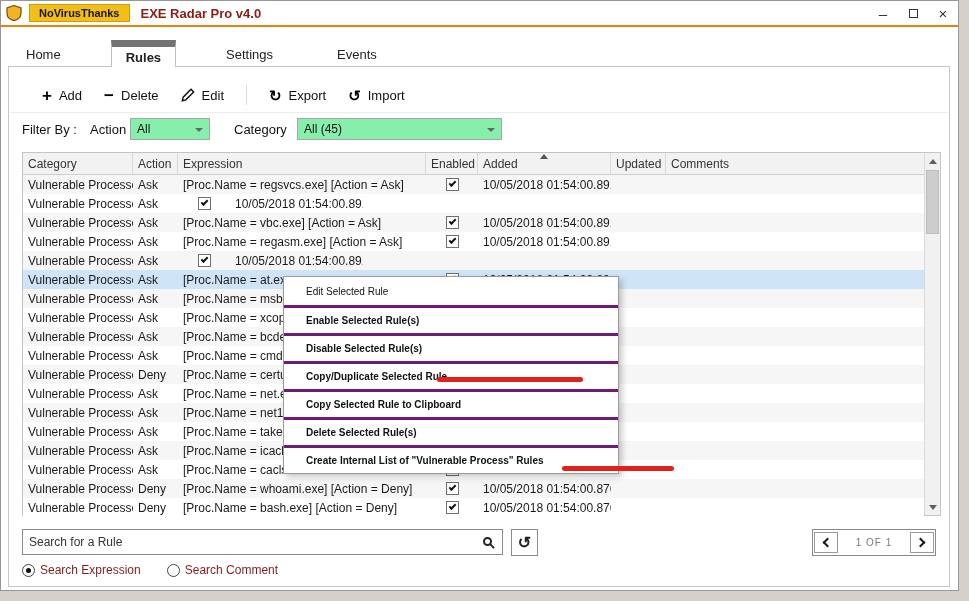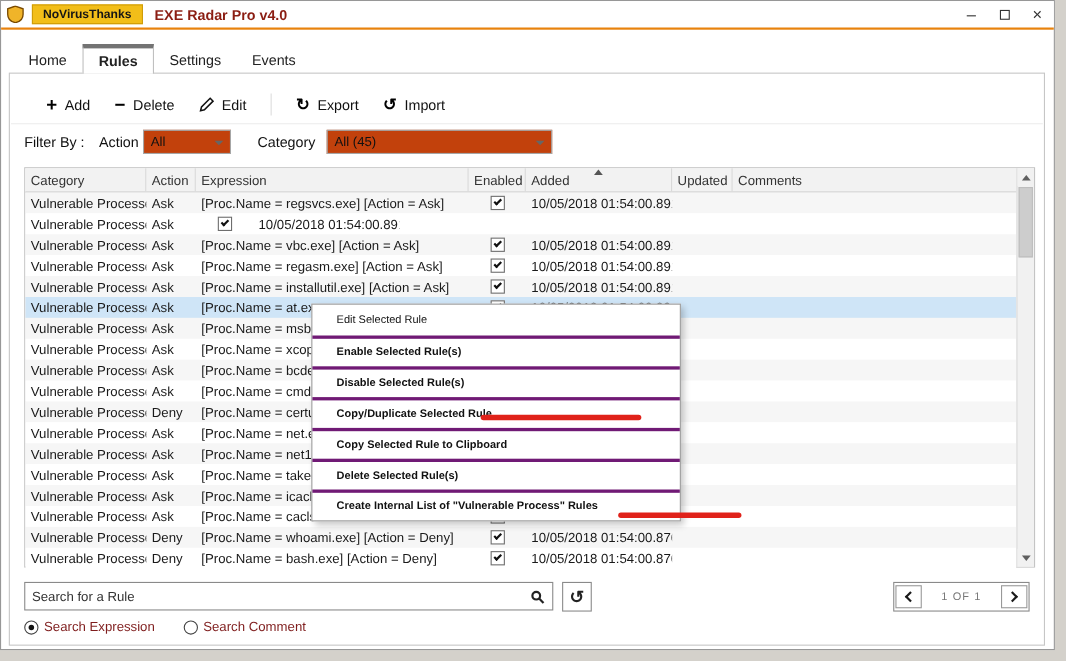--- a/index.html
+++ b/index.html
@@ -10,37 +10,37 @@
   
   .titlebar { position:absolute; left:1px; top:1px; width:957px; height:26px; background:#fff; border-bottom:2px solid #e8820c; display:flex; align-items:center; padding-left:5px; }
   .shield { width:16px; height:16px; flex:0 0 auto; }
   .badge { background:#f2be19; border:1px solid #cf9c08; font-weight:bold; font-size:11px; padding:2px 9px; margin-left:7px; color:#151515; }
   .apptitle { margin-left:11px; font-weight:bold; font-size:13px; color:#8b1d12; }
   .wincontrols { margin-left:auto; display:flex; height:100%; }
   .winbtn { width:30px; height:100%; display:flex; align-items:center; justify-content:center; font-size:15px; color:#333; }
   .maxsq { width:9px; height:9px; border:1px solid #333; }
 
   
-  .tabbar { position:absolute; left:12px; top:40px; height:27px; display:flex; z-index:4; }
+  .tabbar { position:absolute; left:12px; top:40px; height:27px; display:flex; z-index:4;gap:36px; }
   .tab { padding:0 14px; display:flex; align-items:center; font-size:13px; color:#222; height:25px; margin-top:2px; }
-  .tab.active { height:27px; margin-top:0; background:#fff; border:1px solid #c0c0c0; border-bottom:none; border-top:4px solid #737373; font-weight:bold; position:relative; z-index:5; }
+  .tab.active { height:27px; margin-top:0; background:#fff; border:1px solid #c0c0c0; border-bottom:none; border-top:7px solid #737373; font-weight:bold; position:relative; z-index:5; }
 
   .panel { position:absolute; left:8px; top:66px; width:942px; height:521px; border:1px solid #c6c6c6; background:#fff; z-index:1; }
 
   
   .toolbar { position:absolute; left:42px; top:82px; height:26px; display:flex; align-items:center; gap:22px; z-index:2; }
   .tbtn { display:flex; align-items:center; gap:7px; font-size:13px; color:#111; }
   .tglyph { font-size:17px; font-weight:bold; color:#000; line-height:1; }
   .tglyph.small { font-size:15px; }
   .tsep { width:1px; height:20px; background:#ddd; }
   .toolline { position:absolute; left:10px; top:112px; width:938px; height:1px; background:#ededed; z-index:2; }
 
   
   .flabel { position:absolute; font-size:13px; color:#111; z-index:2; }
-  .select { position:absolute; height:22px; border:1px solid #a6a6a6; background:#c2410c; display:flex; align-items:center; font-size:12px; color:#111; padding:0 20px 0 6px; z-index:2; }
+  .select { position:absolute; height:22px; border:1px solid #a6a6a6; background:#86efac; display:flex; align-items:center; font-size:12px; color:#111; padding:0 20px 0 6px; z-index:2; }
   .dd-arrow { position:absolute; right:6px; top:9px; width:0; height:0; border:4px solid transparent; border-top-color:#666; }
 
   
   .rtable { position:absolute; left:22px; top:152px; width:919px; height:364px; border:1px solid #c4c4c4; background:#fff; z-index:3; }
   .theader { position:absolute; left:0; top:0; right:16px; height:22px; display:flex; background:#f2f2f2; border-bottom:1px solid #cfcfcf; }
   .hcell { font-size:12px; color:#333; display:flex; align-items:center; padding-left:5px; border-right:1px solid #d9d9d9; position:relative; }
   .c-cat { width:110px; } .c-act { width:45px; } .c-exp { width:248px; } .c-ena { width:52px; }
   .c-add { width:133px; } .c-upd { width:55px; } .c-com { flex:1; border-right:none; }
   .sortasc { position:absolute; top:1px; left:50%; margin-left:-4px; width:0; height:0; border-left:4px solid transparent; border-right:4px solid transparent; border-bottom:5px solid #555; }
   .tbody { position:absolute; left:0; top:22px; right:16px; height:342px; overflow:hidden; }
@@ -228,21 +228,20 @@
               <span class="tick"></span>
             </span>
           </div>
           <div class="tc c-add">10/05/2018 01:54:00.891</div>
           <div class="tc c-upd"></div>
           <div class="tc c-com"></div>
         </div>
         <div class="trow">
           <div class="tc c-cat">Vulnerable Processes</div>
           <div class="tc c-act">Ask</div>
-          <div class="tc c-exp">[Proc.Name = installutil.exe] [Action = Ask]</div>
           <div class="tc c-ena">
             <span class="cbx">
               <span class="tick"></span>
             </span>
           </div>
           <div class="tc c-add">10/05/2018 01:54:00.891</div>
           <div class="tc c-upd"></div>
           <div class="tc c-com"></div>
         </div>
         <div class="trow selected">

